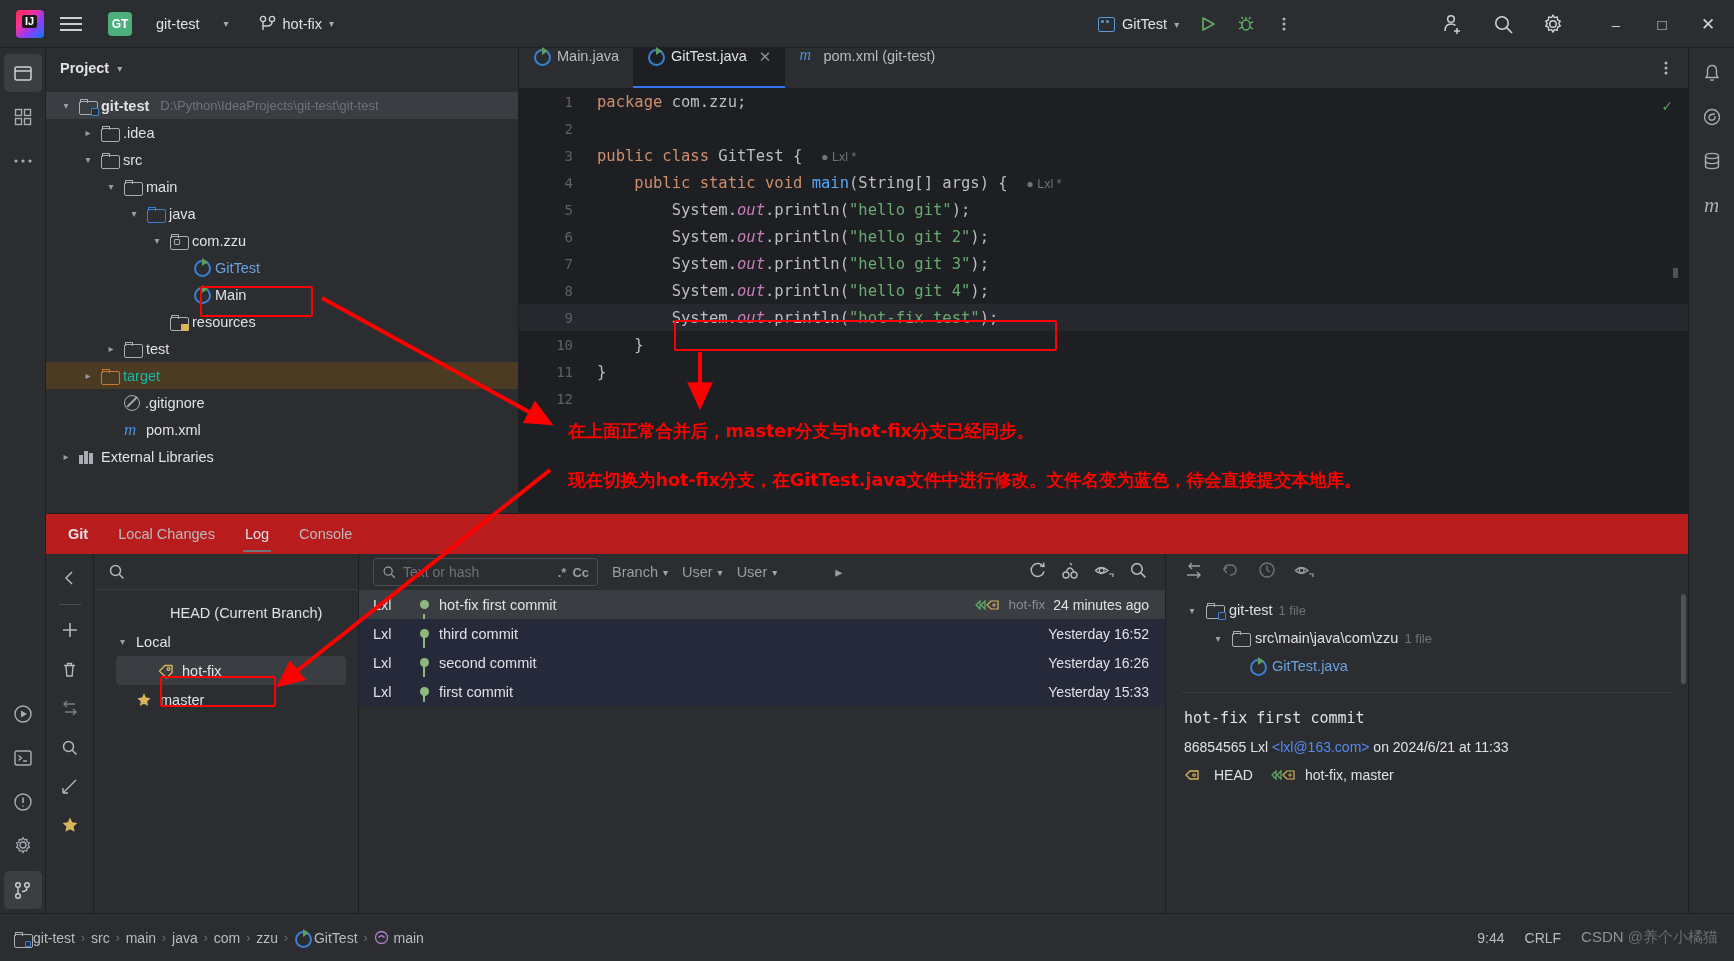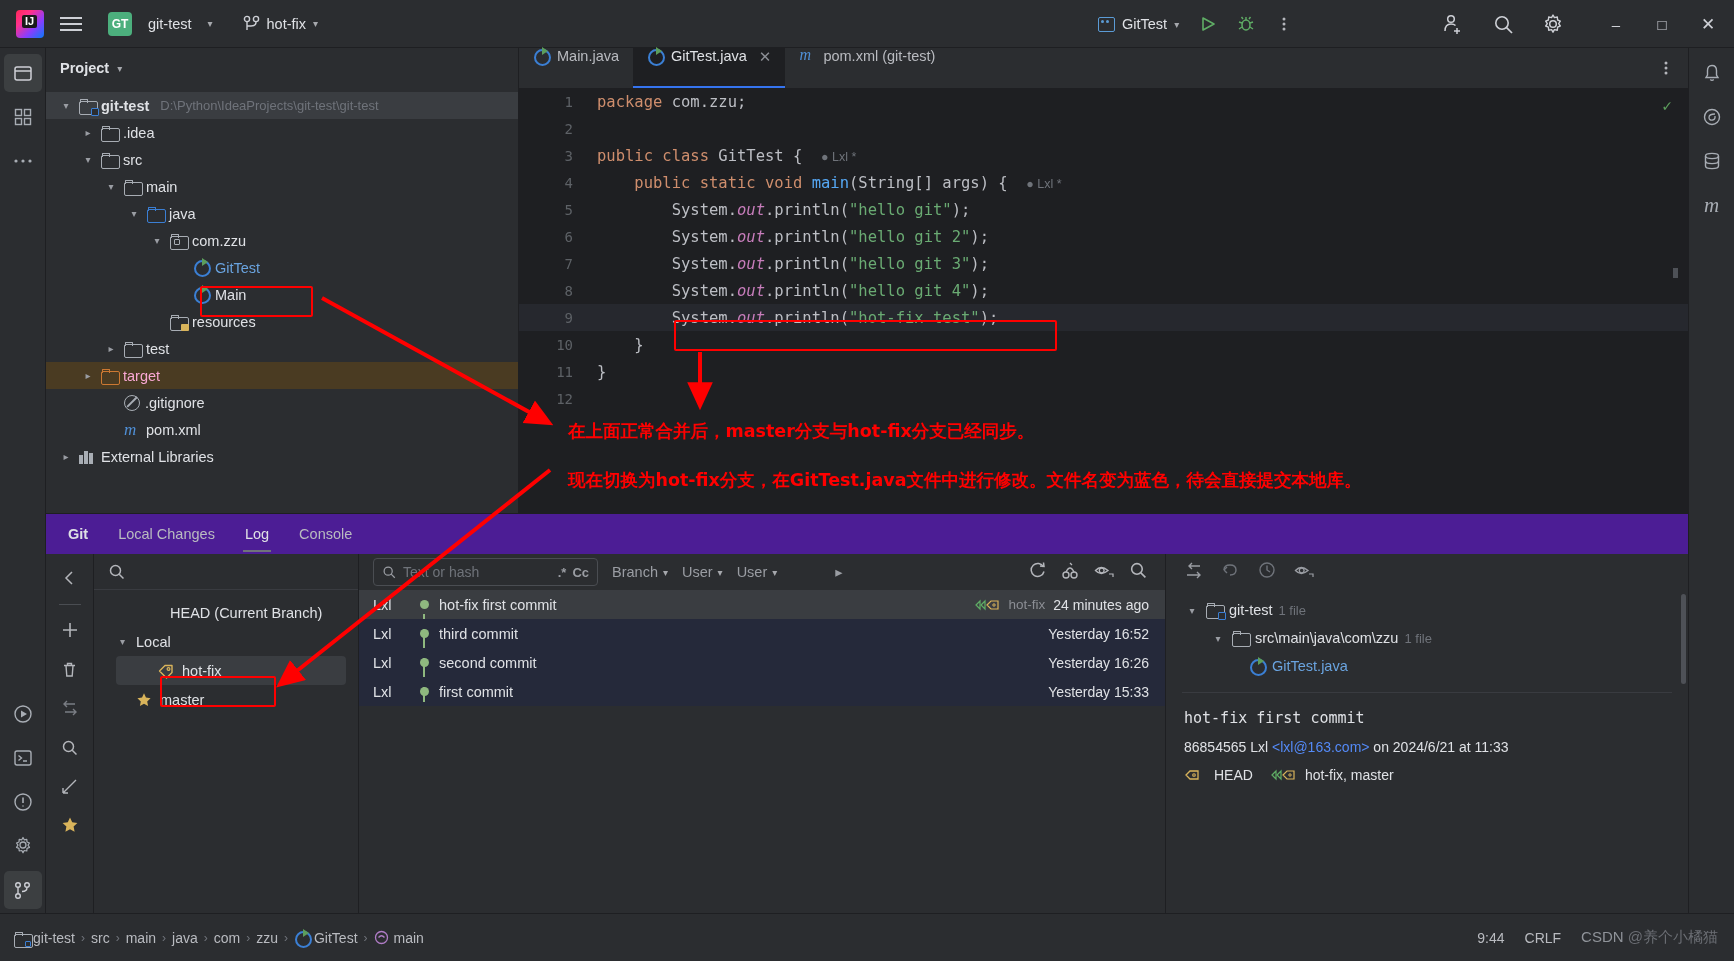--- a/index.html
+++ b/index.html
@@ -38,21 +38,21 @@
     line-height: 11px;
   }
   .hamburger { width: 30px; height: 30px; margin-right: 14px; position: relative; cursor: pointer; }
   .hamburger span {
     position: absolute; left: 4px; width: 22px; height: 2px; background: #ced0d6;
   }
   .hamburger span:nth-child(1){ top: 8px; }
   .hamburger span:nth-child(2){ top: 14px; }
   .hamburger span:nth-child(3){ top: 20px; }
   .proj-chip {
-    display: flex; align-items: center; gap: 16px;
+    display: flex; align-items: center; gap: 24px;
     padding: 4px 8px; border-radius: 5px; cursor: pointer;
   }
   .gt-badge {
     width: 24px; height: 24px; border-radius: 4px; background: #4caf7d;
     color: #fff; font-size: 12px; font-weight: bold;
     display: flex; align-items: center; justify-content: center;
   }
   .tb-text { font-size: 14.5px; color: #dfe1e5; }
   .chev { font-size: 10px; color: #a6a8ad; }
   .branch-chip {
@@ -125,21 +125,21 @@
     height: 27px; display: flex; align-items: center; gap: 5px;
     padding-right: 6px; white-space: nowrap; cursor: pointer; position: relative;
   }
   .row.sel-grey { background: #3a3d41; }
   .row.sel-target { background: #4a3b22; }
   .arrow { width: 16px; text-align: center; font-size: 10px; color: #9a9da3; flex: none; }
   .arrow.blank { visibility: hidden; }
   .lbl { color: #dfe1e5; }
   .lbl.b { font-weight: bold; }
   .lbl.blue { color: #6aa4e0; }
-  .lbl.orange { color: #f9a8d4; }
+  .lbl.orange { color: #14b8a6; }
   .path { color: #6f737a; font-size: 13px; margin-left: 6px; }
 
   
   .fi { width: 17px; height: 14px; flex: none; position: relative; }
   .fi::before {
     content: ""; position: absolute; left: 0; top: 2px; width: 17px; height: 12px;
     border: 1.6px solid #a8adb4; border-radius: 2px;
   }
   .fi::after {
     content: ""; position: absolute; left: 1px; top: 0px; width: 6px; height: 3px;
@@ -246,21 +246,21 @@
   
   .anno {
     position: absolute; color: #ff0000; font-weight: bold; font-size: 17.5px;
     white-space: nowrap;
     font-family: "DejaVu Sans", sans-serif;
   }
 
   
   .git-window {
     position: absolute; left: 46px; top: 513px; width: 1642px; height: 400px;
-    background: #4c1d95; border-top: 1px solid #1e1f22;
+    background: #b91c1c; border-top: 1px solid #1e1f22;
   }
   .git-tabs {
     height: 40px; display: flex; align-items: center; gap: 26px; padding-left: 20px;
     font-size: 14.5px; color: #b9bbc0;
   }
   .git-tabs .gt { cursor: pointer; position: relative; padding: 8px 2px; }
   .git-tabs .gt.bold { font-weight: bold; color: #dfe1e5; }
   .git-tabs .gt.sel { color: #dfe1e5; }
   .git-tabs .gt.sel::after {
     content: ""; position: absolute; left: 0; bottom: -2px; width: 100%; height: 2.5px;

